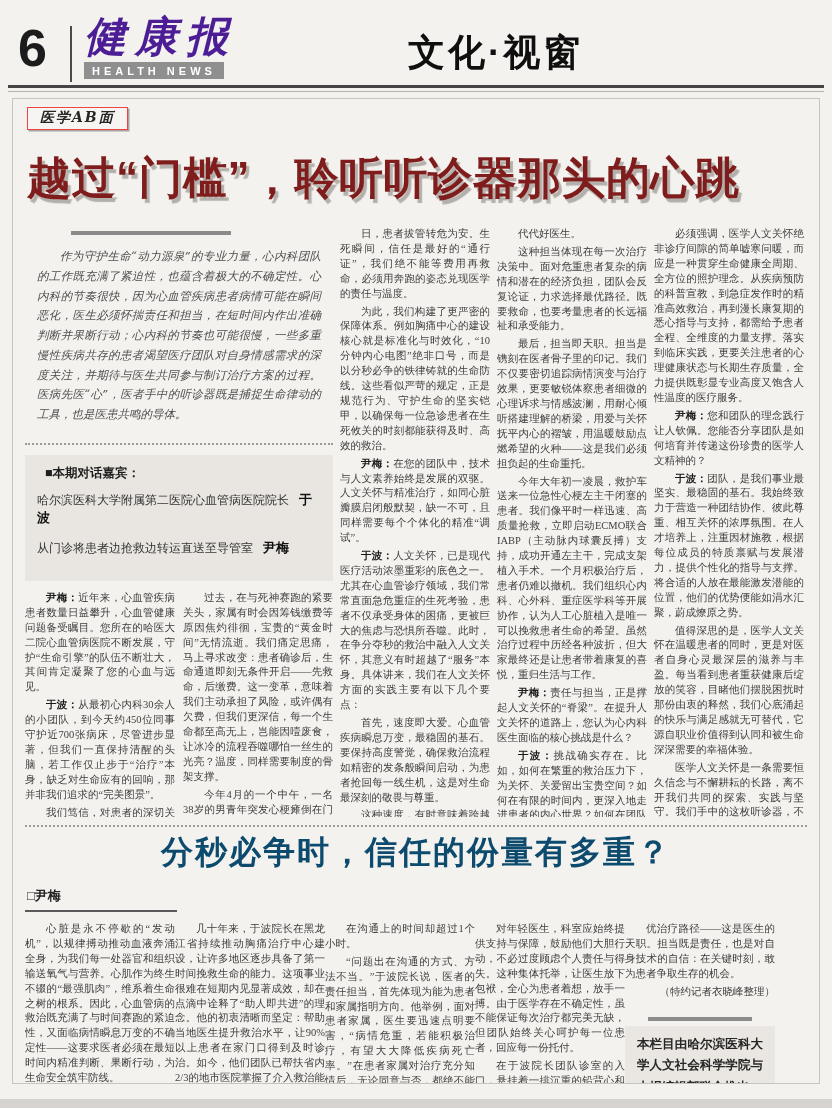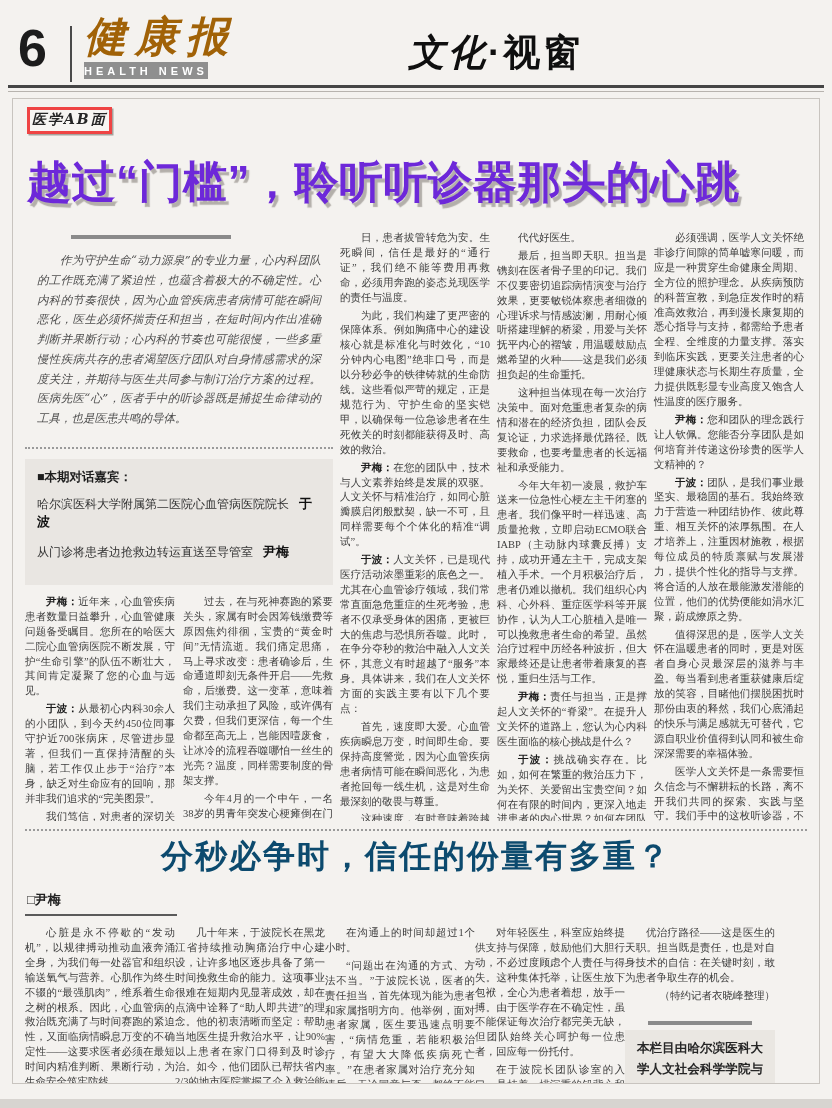--- a/index.html
+++ b/index.html
@@ -7,58 +7,58 @@
     width:832px;height:1108px;overflow:hidden;position:relative;
     background:#f4f2ef;color:#3d3d3d;
     font-family:"Liberation Serif",serif;
     -webkit-font-smoothing:antialiased;
   }
   
   .masthead{position:relative;height:92px;}
   .page-num{position:absolute;left:18px;top:22px;font:900 52px "Liberation Sans",sans-serif;color:#1c1c1c;line-height:1;}
   .mast-divider{position:absolute;left:70px;top:26px;width:2px;height:56px;background:#4a4a4a;}
   .paper-block{position:absolute;left:84px;top:14px;}
-  .paper-name{font-family:"DejaVu Serif",serif;font-style:italic;font-weight:900;font-size:42px;letter-spacing:9px;color:#a16207;line-height:1.1;}
-  .paper-en{display:inline-block;background:#8f8f8f;color:#fff;font:700 11px "Liberation Sans",sans-serif;letter-spacing:4px;padding:3px 0 2px;margin-top:2px;}
+  .paper-name{font-family:"DejaVu Serif",serif;font-style:italic;font-weight:900;font-size:42px;letter-spacing:9px;color:#4c1d95;line-height:1.1;}
+  .paper-en{display:inline-block;background:#8f8f8f;color:#fff;font:700 11px "Liberation Sans",sans-serif;letter-spacing:4px;padding:3px 8px 2px;margin-top:2px;}
   .section-title{position:absolute;left:408px;top:28px;font-size:37px;color:#0f0f0f;letter-spacing:3px;white-space:nowrap;}
-  .section-title .light{font-family:"Liberation Serif",serif;font-weight:600;font-style:italic;}
+  .section-title .light{font-family:"Liberation Serif",serif;font-weight:600;}
   .section-title .bold{font-family:"Liberation Sans",sans-serif;font-weight:900;}
   .mast-rule{position:absolute;bottom:4px;left:8px;right:8px;border-top:3px solid #454545;}
   .mast-rule2{position:absolute;bottom:0px;left:8px;right:8px;border-top:1px solid #b7b3ae;}
   
   .frame{
     margin:6px 12px 0;border:1px solid #c8c4bf;background:transparent;
     position:relative;height:986px;box-sizing:border-box;
     padding:6px 12px 10px;overflow:hidden;
   }
   .badge{
-    display:inline-block;border:3px solid #ef4444;box-shadow:1.5px 1.5px 0 #a7a39e;
-    background:#f7f5f2;padding:1px 2px 2px;margin:2px 0 0 2px;
+    display:inline-block;border:1px solid #ef4444;box-shadow:1.5px 1.5px 0 #a7a39e;
+    background:#f7f5f2;padding:1px 12px 2px;margin:2px 0 0 2px;
     font-family:"DejaVu Serif",serif;font-style:italic;font-weight:700;
     font-size:14px;letter-spacing:2px;color:#262626;
   }
   .headline1{
     margin:20px 0 0 2px;font-family:"Liberation Sans",sans-serif;font-weight:900;
-    font-size:44px;color:#6d28d9;letter-spacing:0.5px;white-space:nowrap;
+    font-size:44px;color:#7f1d1d;letter-spacing:0.5px;white-space:nowrap;
     text-shadow:3px 4px 1px #b3afaa;line-height:1.25;
   }
   
   .a1-body{display:flex;gap:7px;margin-top:22px;height:590px;overflow:hidden;}
   .col{flex:none;}
   .c150{width:150px;}
   .left-group{width:308px;flex:none;display:flex;flex-direction:column;}
   .intro-box{padding:2px 4px 0;}
   .intro-rule{width:160px;height:4px;background:#8a8a8a;margin:2px auto 12px 42px;}
   .intro-text{
     font-family:"DejaVu Serif",serif;font-style:italic;font-size:11.5px;line-height:1.72;
     color:#4e4e4e;text-indent:2em;text-align:justify;margin:8px;
   }
   .dotted-rule{border:0;border-top:2px dotted #9a9a9a;margin:10px 0;}
   .guest-box{background:#e9e6e2;padding:10px 12px 12px;}
-  .guest-heading{font-size:12.5px;font-weight:700;color:#1e1e1e;margin:0 0 2px;}
+  .guest-heading{font-size:12.5px;font-weight:700;color:#1e1e1e;margin:0 8px 2px;}
   .guest-line{font-size:12px;color:#333;margin-top:9px;}
   .guest-line b{margin-left:10px;font-size:13px;color:#101010;}
   .lg-cols{display:flex;gap:8px;margin-top:10px;flex:1;overflow:hidden;}
   .lg-cols .col{width:150px;}
   .para{
     font-size:10.5px;line-height:1.42;text-align:justify;text-indent:2em;
     color:#3d3d3d;margin:0 0 3px;font-family:"Liberation Serif",serif;
   }
   .para b{color:#191919;}
   
@@ -127,27 +127,27 @@
             <p class="para">今年4月的一个中午，一名38岁的男青年突发心梗瘫倒在门诊，心内科团队第一时间冲出诊室展开心肺复苏，并联动门诊部、保卫科开辟绿色通道，从门诊将患者边抢救边转运直送至导管室，全程仅5分钟。当时患者已无自主心跳，导管室团队立即启动ECMO（体外膜肺氧合）、气管插管等急救程序，在呼吸心脏骤停状态下完成支架植入，成功开通血管。术后2</p>
           </div>
       </div>
     </div>
 
     <div class="col c150">
         <p class="para">日，患者拔管转危为安。生死瞬间，信任是最好的“通行证”，我们绝不能等费用再救命，必须用奔跑的姿态兑现医学的责任与温度。</p>
         <p class="para">为此，我们构建了更严密的保障体系。例如胸痛中心的建设核心就是标准化与时效化，“10分钟内心电图”绝非口号，而是以分秒必争的铁律铸就的生命防线。这些看似严苛的规定，正是规范行为、守护生命的坚实铠甲，以确保每一位急诊患者在生死攸关的时刻都能获得及时、高效的救治。</p>
         <p class="para"><b>尹梅：</b>在您的团队中，技术与人文素养始终是发展的双驱。人文关怀与精准治疗，如同心脏瓣膜启闭般默契，缺一不可，且同样需要每个个体化的精准“调试”。</p>
         <p class="para"><b>于波：</b>人文关怀，已是现代医疗活动浓墨重彩的底色之一。尤其在心血管诊疗领域，我们常常直面急危重症的生死考验，患者不仅承受身体的困痛，更被巨大的焦虑与恐惧所吞噬。此时，在争分夺秒的救治中融入人文关怀，其意义有时超越了“服务”本身。具体讲来，我们在人文关怀方面的实践主要有以下几个要点：</p>
-        <p class="para">首先，速度即大爱。心血管疾病瞬息万变，时间即生命。要保持高度警觉，因为心血管疾病患者病情可能在瞬间恶化，为患者抢回每一线生机，这是对生命最深刻的敬畏与尊重。</p>
+        <p class="para">首先，速度即大爱。心血管疾病瞬息万变，最稳固的基石。要保持高度警觉，确保救治流程如精密的发条般瞬间启动，为患者抢回每一线生机，这是对生命最深刻的敬畏与尊重。</p>
         <p class="para">这种速度，有时意味着跨越地域的紧急驰援。例如，当接到数百公里外一位心脏骤停、命悬一线患者的求助，我们会毫不犹豫地携带关键设备长途跋涉，争抢那份珍贵的生机。时间紧迫时，沟通也要精准高效，绝不让生命在犹豫中流逝。</p>
       </div>
     <div class="col c150">
         <p class="para">代代好医生。</p>
+        <p class="para">这种担当体现在每一次治疗决策中。面对危重患者复杂的病情和潜在的经济负担，团队会反复论证，力求选择最优路径。既要救命，也要考量患者的长远福祉和承受能力。</p>
         <p class="para">最后，担当即天职。担当是镌刻在医者骨子里的印记。我们不仅要密切追踪病情演变与治疗效果，更要敏锐体察患者细微的心理诉求与情感波澜，用耐心倾听搭建理解的桥梁，用爱与关怀抚平内心的褶皱，用温暖鼓励点燃希望的火种——这是我们必须担负起的生命重托。</p>
-        <p class="para">这种担当体现在每一次治疗决策中。面对危重患者复杂的病情和潜在的经济负担，团队会反复论证，力求选择最优路径。既要救命，也要考量患者的长远福祉和承受能力。</p>
         <p class="para">今年大年初一凌晨，救护车送来一位急性心梗左主干闭塞的患者。我们像平时一样迅速、高质量抢救，立即启动ECMO联合IABP（主动脉内球囊反搏）支持，成功开通左主干，完成支架植入手术。一个月积极治疗后，患者仍难以撤机。我们组织心内科、心外科、重症医学科等开展协作，认为人工心脏植入是唯一可以挽救患者生命的希望。虽然治疗过程中历经各种波折，但大家最终还是让患者带着康复的喜悦，重归生活与工作。</p>
         <p class="para"><b>尹梅：</b>责任与担当，正是撑起人文关怀的“脊梁”。在提升人文关怀的道路上，您认为心内科医生面临的核心挑战是什么？</p>
         <p class="para"><b>于波：</b>挑战确实存在。比如，如何在繁重的救治压力下，为关怀、关爱留出宝贵空间？如何在有限的时间内，更深入地走进患者的内心世界？如何在团队中培育一种自发践行人文关怀的文化氛围？</p>
       </div>
     <div class="col c150">
         <p class="para">必须强调，医学人文关怀绝非诊疗间隙的简单嘘寒问暖，而应是一种贯穿生命健康全周期、全方位的照护理念。从疾病预防的科普宣教，到急症发作时的精准高效救治，再到漫长康复期的悉心指导与支持，都需给予患者全程、全维度的力量支撑。落实到临床实践，更要关注患者的心理健康状态与长期生存质量，全力提供既彰显专业高度又饱含人性温度的医疗服务。</p>
         <p class="para"><b>尹梅：</b>您和团队的理念践行让人钦佩。您能否分享团队是如何培育并传递这份珍贵的医学人文精神的？</p>
         <p class="para"><b>于波：</b>团队，是我们事业最坚实、最稳固的基石。我始终致力于营造一种团结协作、彼此尊重、相互关怀的浓厚氛围。在人才培养上，注重因材施教，根据每位成员的特质禀赋与发展潜力，提供个性化的指导与支撑。将合适的人放在最能激发潜能的位置，他们的优势便能如涓水汇聚，蔚成燎原之势。</p>
         <p class="para">值得深思的是，医学人文关怀在温暖患者的同时，更是对医者自身心灵最深层的滋养与丰盈。每当看到患者重获健康后绽放的笑容，目睹他们摆脱困扰时那份由衷的释然，我们心底涌起的快乐与满足感就无可替代，它源自职业价值得到认同和被生命深深需要的幸福体验。</p>
         <p class="para">医学人文关怀是一条需要恒久信念与不懈耕耘的长路，离不开我们共同的探索、实践与坚守。我们手中的这枚听诊器，不仅是探听生命律动的精密仪器，更是架设在医患心灵之间、传递信任与温暖的桥梁。当医者的心跳与患者的脉搏共鸣共振，冰冷的金属中也能涌动直抵灵魂深处的暖流。</p>

